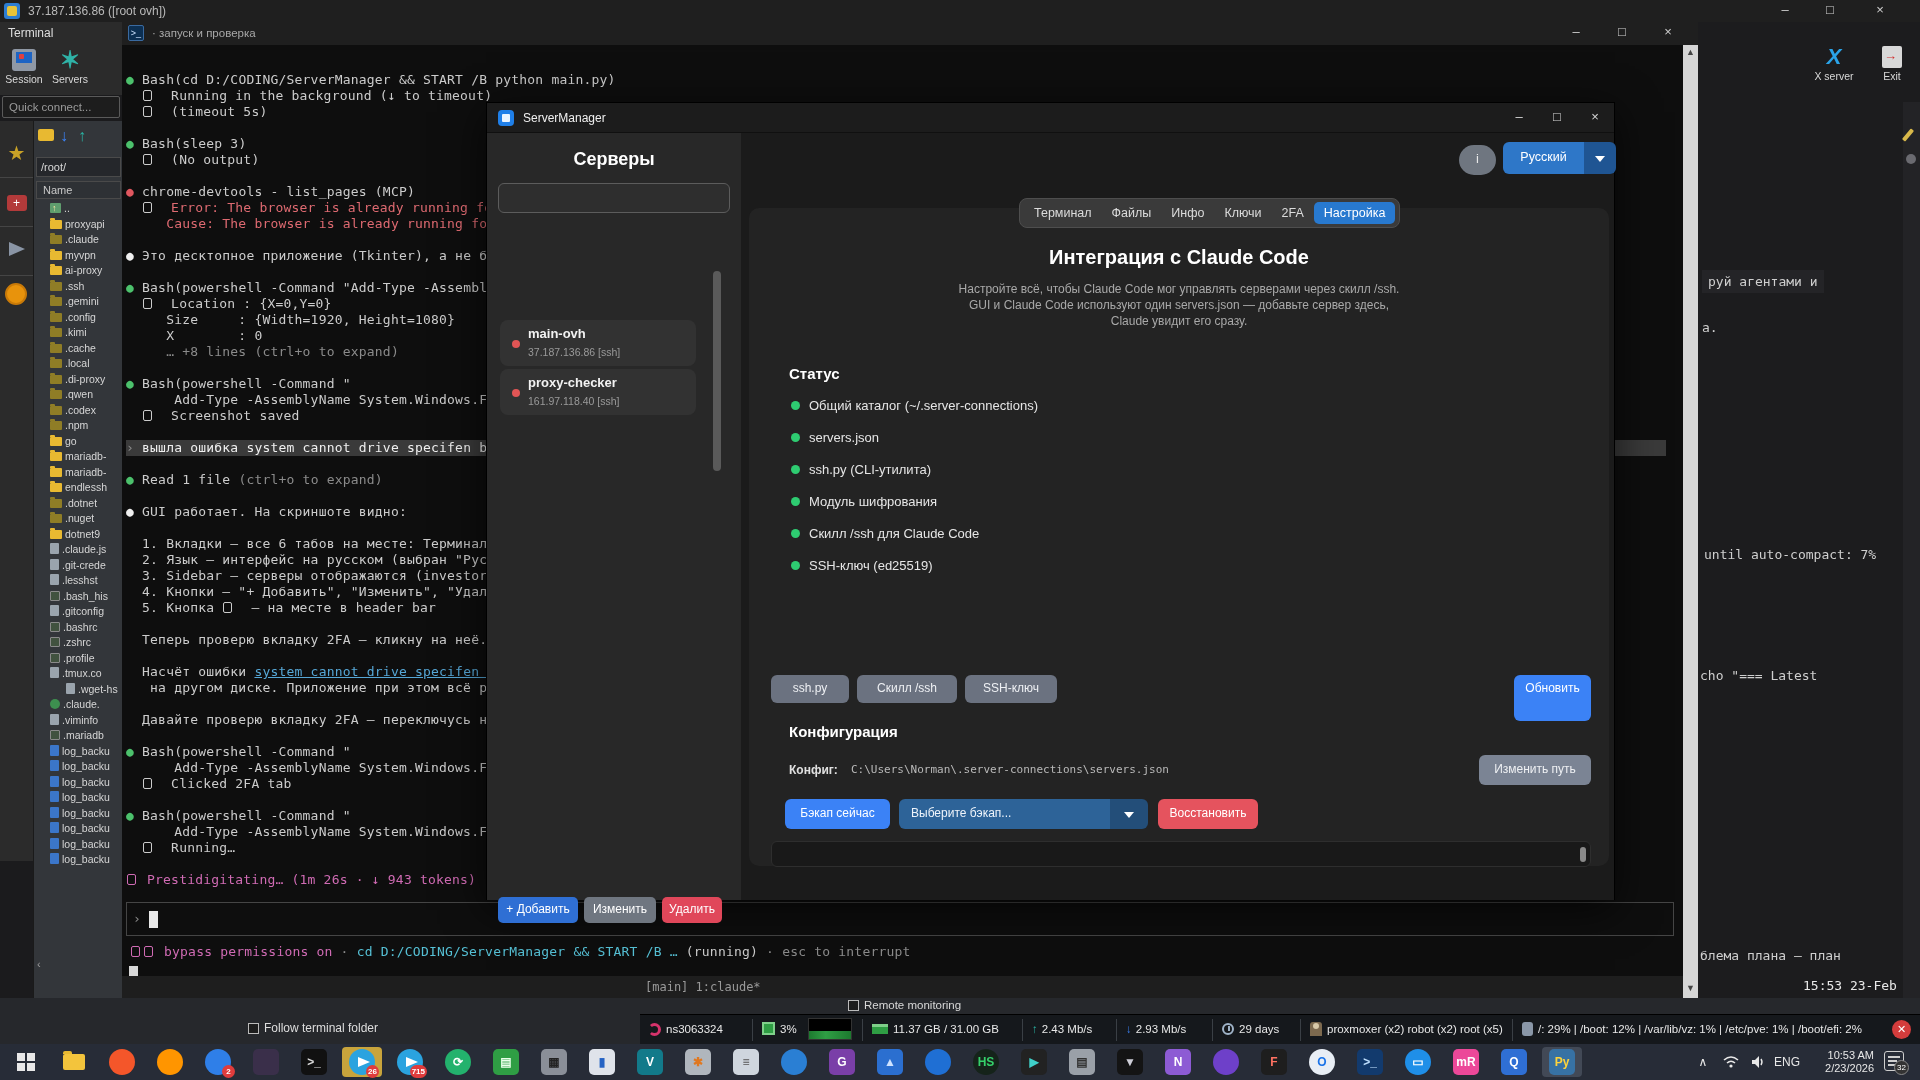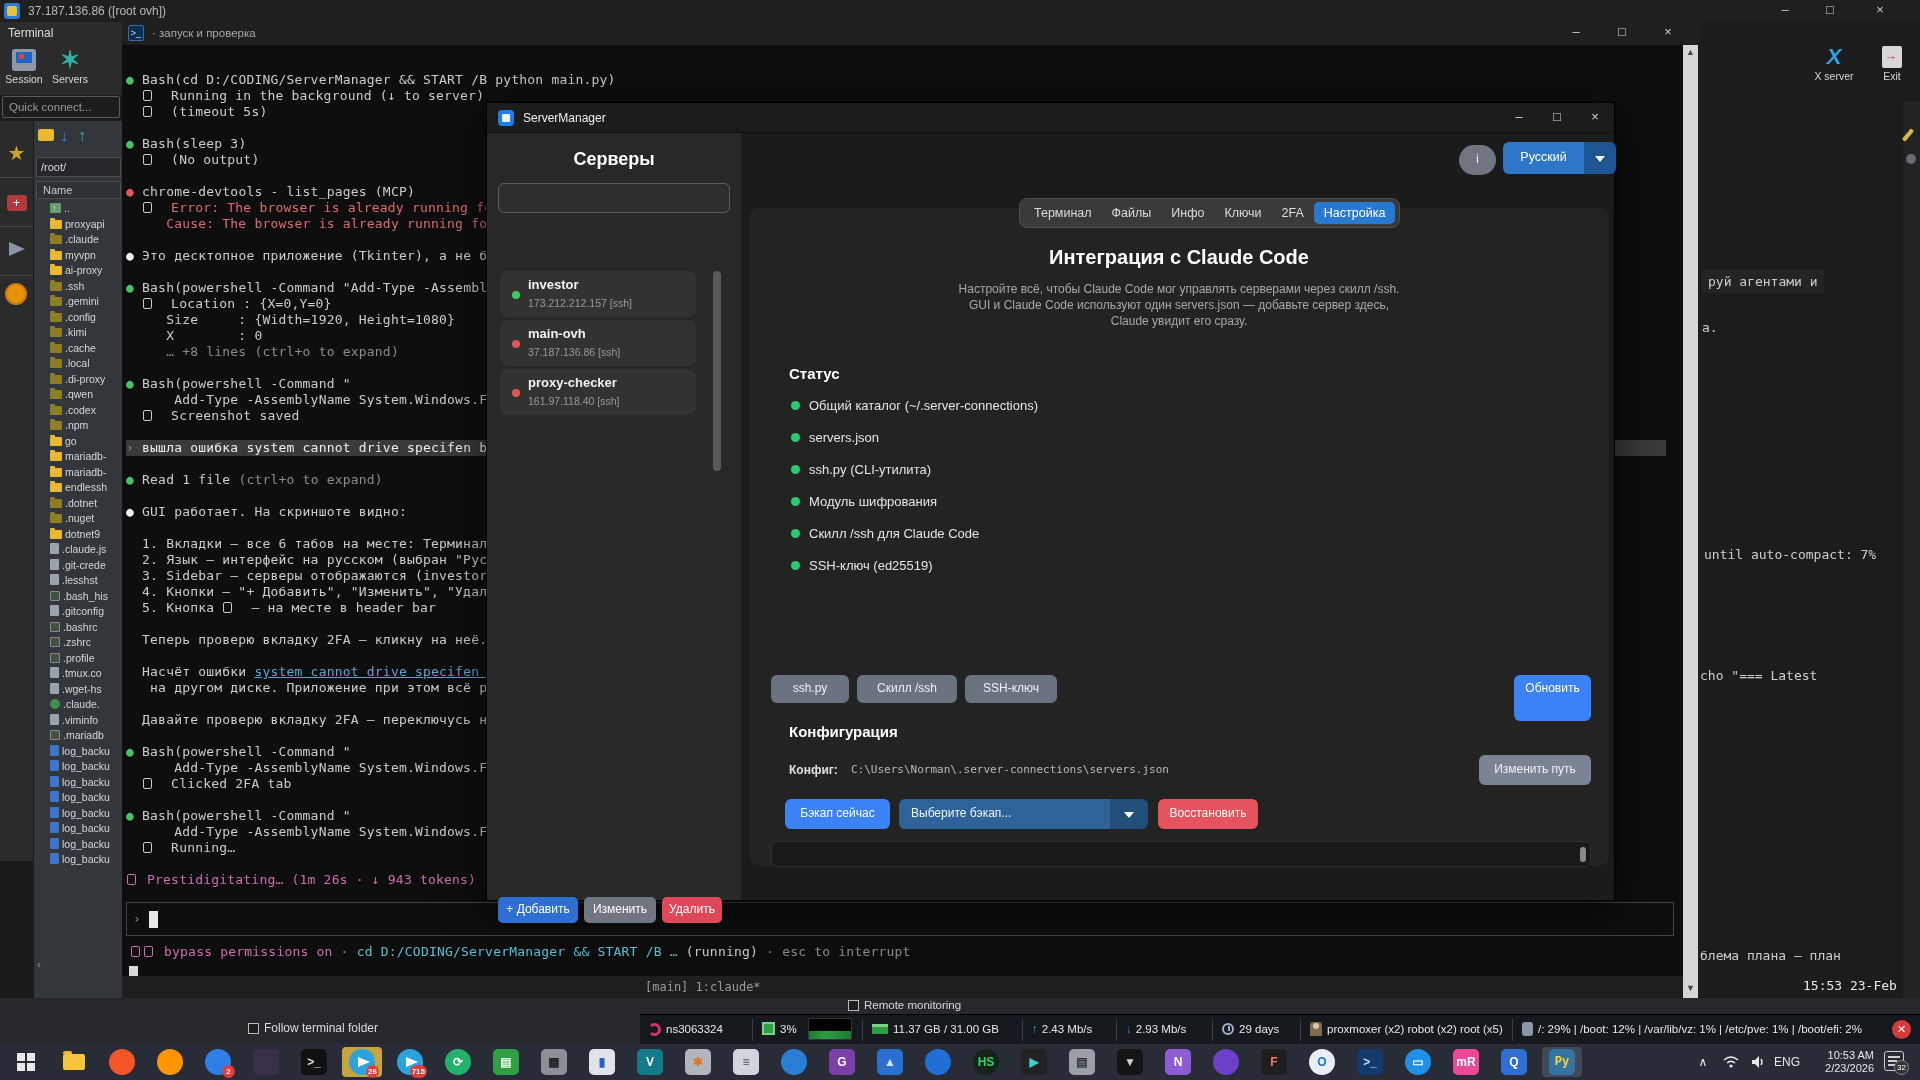--- a/index.html
+++ b/index.html
@@ -137,21 +137,21 @@
   #taskbar { left:0; top:1044px; width:1920px; height:36px; background:#272c37; z-index:10; }
   .tico { position:absolute; top:3px; width:40px; height:30px; display:flex; align-items:center; justify-content:center; }
   .tico .sq { width:26px; height:26px; border-radius:5px; display:flex; align-items:center; justify-content:center; font-size:12px; font-weight:bold; position:relative; }
   .tico .ci { border-radius:50%; }
   .badge { position:absolute; right:-4px; bottom:-3px; min-width:13px; height:13px; background:#e03c3c; border-radius:7px; color:#fff; font-size:8px; line-height:13px; text-align:center; padding:0 2px; font-weight:bold; }
   .winlogo { width:18px; height:18px; display:grid; grid-template-columns:8px 8px; grid-template-rows:8px 8px; gap:2px; }
   .winlogo i { background:#e8e8e8; }
   .tgplane { width:0; height:0; border-left:12px solid #fff; border-top:5px solid transparent; border-bottom:5px solid transparent; margin-left:4px; }
   .folderico { width:22px; height:16px; background:#f3c43c; border-radius:2px; position:relative; }
   .folderico:before { content:""; position:absolute; top:-3px; left:0; width:9px; height:3px; background:#e8b931; border-radius:2px 2px 0 0; }
-  .active-tile { background:#424956; border-radius:4px;font-family:Liberation Mono, monospace; }
+  .active-tile { background:#424956; border-radius:4px; }
   #tray { position:absolute; top:0; height:36px; color:#e8e8e8; }
   .trayitem { position:absolute; top:0; height:36px; line-height:36px; font-size:12px; text-align:center; }
   .clockbox { text-align:right; font-size:11px; line-height:13px; padding-top:5px; }
   .notifico { position:absolute; top:7px; width:20px; height:20px; border:1px solid #cfcfcf; border-radius:3px; }
   .notifico i { position:absolute; left:3px; height:2px; background:#cfcfcf; }
   .nbadge { position:absolute; right:-6px; bottom:-5px; width:15px; height:15px; background:#333; border:1px solid #888; border-radius:50%; color:#fff; font-size:8px; line-height:13px; text-align:center; }
 </style>
 </head>
 <body>
 
@@ -216,21 +216,21 @@
       <div class="frow" style="top: 325.5px; left: 14px;"><span class="fi folder"></span><span>dotnet9</span></div>
       <div class="frow" style="top: 341px; left: 14px;"><span class="fi doc"></span><span>.claude.js</span></div>
       <div class="frow" style="top: 356.5px; left: 14px;"><span class="fi doc"></span><span>.git-crede</span></div>
       <div class="frow" style="top: 372px; left: 14px;"><span class="fi doc"></span><span>.lesshst</span></div>
       <div class="frow" style="top: 387.5px; left: 14px;"><span class="fi script"></span><span>.bash_his</span></div>
       <div class="frow" style="top: 403px; left: 14px;"><span class="fi doc"></span><span>.gitconfig</span></div>
       <div class="frow" style="top: 418.5px; left: 14px;"><span class="fi script"></span><span>.bashrc</span></div>
       <div class="frow" style="top: 434px; left: 14px;"><span class="fi script"></span><span>.zshrc</span></div>
       <div class="frow" style="top: 449.5px; left: 14px;"><span class="fi script"></span><span>.profile</span></div>
       <div class="frow" style="top: 465px; left: 14px;"><span class="fi doc"></span><span>.tmux.co</span></div>
-      <div class="frow" style="top: 480.5px; left: 14px;"><span class="fi doc"></span><span>.wget-hs</span></div>
+      <div class="frow" style="top: 480.5px; left: 30px;"><span class="fi doc"></span><span>.wget-hs</span></div>
       <div class="frow" style="top: 496px; left: 14px;"><span class="fi sync"></span><span>.claude.</span></div>
       <div class="frow" style="top: 511.5px; left: 14px;"><span class="fi doc"></span><span>.viminfo</span></div>
       <div class="frow" style="top: 527px; left: 14px;"><span class="fi script"></span><span>.mariadb</span></div>
       <div class="frow" style="top: 542.5px; left: 14px;"><span class="fi log"></span><span>log_backu</span></div>
       <div class="frow" style="top: 558px; left: 14px;"><span class="fi log"></span><span>log_backu</span></div>
       <div class="frow" style="top: 573.5px; left: 14px;"><span class="fi log"></span><span>log_backu</span></div>
       <div class="frow" style="top: 589px; left: 14px;"><span class="fi log"></span><span>log_backu</span></div>
       <div class="frow" style="top: 604.5px; left: 14px;"><span class="fi log"></span><span>log_backu</span></div>
       <div class="frow" style="top: 620px; left: 14px;"><span class="fi log"></span><span>log_backu</span></div>
       <div class="frow" style="top: 635.5px; left: 14px;"><span class="fi log"></span><span>log_backu</span></div>
@@ -243,21 +243,21 @@
   <div class="abs" id="termbar">
     <span class="abs psico">&gt;_</span>
     <span class="abs" style="left:30px;top:5px">· запуск и проверка</span>
     <span class="abs winctl" style="left:1432px">–</span>
     <span class="abs winctl" style="left:1478px">□</span>
     <span class="abs winctl" style="left:1524px">×</span>
   </div>
 </div>
 <div class="abs" id="term-lines" style="left:0;top:0;width:1920px;height:1080px;z-index:6;pointer-events:none">
     <div class="tl" style="left: 126px; top: 72px;"><span class="g">● </span><span>Bash(cd D:/CODING/ServerManager &amp;&amp; START /B python main.py)</span></div>
-    <div class="tl" style="left: 126px; top: 88px;"><span>  </span><span class="box"></span><span>  Running in the background (↓ to server)</span></div>
+    <div class="tl" style="left: 126px; top: 88px;"><span>  </span><span class="box"></span><span>  Running in the background (↓ to timeout)</span></div>
     <div class="tl" style="left: 126px; top: 104px;"><span>  </span><span class="box"></span><span>  (timeout 5s)</span></div>
     <div class="tl" style="left: 126px; top: 136px;"><span class="g">● </span><span>Bash(sleep 3)</span></div>
     <div class="tl" style="left: 126px; top: 152px;"><span>  </span><span class="box"></span><span>  (No output)</span></div>
     <div class="tl" style="left: 126px; top: 184px;"><span class="r">● </span><span>chrome-devtools - list_pages (MCP)</span></div>
     <div class="tl" style="left: 126px; top: 200px;"><span>  </span><span class="box"></span><span class="err">  Error: The browser is already running for</span></div>
     <div class="tl" style="left: 126px; top: 216px;"><span class="err">     Cause: The browser is already running for</span></div>
     <div class="tl" style="left: 126px; top: 248px;"><span class="w">● </span><span>Это десктопное приложение (Tkinter), а не бр</span></div>
     <div class="tl" style="left: 126px; top: 280px;"><span class="g">● </span><span>Bash(powershell -Command "Add-Type -Assembly</span></div>
     <div class="tl" style="left: 126px; top: 296px;"><span>  </span><span class="box"></span><span>  Location : {X=0,Y=0}</span></div>
     <div class="tl" style="left: 126px; top: 312px;"><span>     Size     : {Width=1920, Height=1080}</span></div>
@@ -329,25 +329,20 @@
     <span class="abs smico"></span>
     <span class="abs t">ServerManager</span>
     <span class="abs smctl" style="left:1013px">–</span>
     <span class="abs smctl" style="left:1051px">□</span>
     <span class="abs smctl" style="left:1089px">×</span>
   </div>
   <div class="abs" id="smsidebar">
     <div class="abs" id="sm-servers-h">Серверы</div>
     <div class="abs" id="sm-search"></div>
     <div class="abs" id="sm-server-list" style="left:0;top:104px;width:254px;height:600px">
-        <div class="scard abs" style="top: 34px;">
-          <span class="dot" style="background: rgb(63, 207, 95);"></span>
-          <span class="nm">investor</span>
-          <span class="ad">173.212.212.157 [ssh]</span>
-        </div>
         <div class="scard abs" style="top: 83px;">
           <span class="dot" style="background: rgb(226, 85, 85);"></span>
           <span class="nm">main-ovh</span>
           <span class="ad">37.187.136.86 [ssh]</span>
         </div>
         <div class="scard abs" style="top: 132px;">
           <span class="dot" style="background: rgb(226, 85, 85);"></span>
           <span class="nm">proxy-checker</span>
           <span class="ad">161.97.118.40 [ssh]</span>
         </div>

